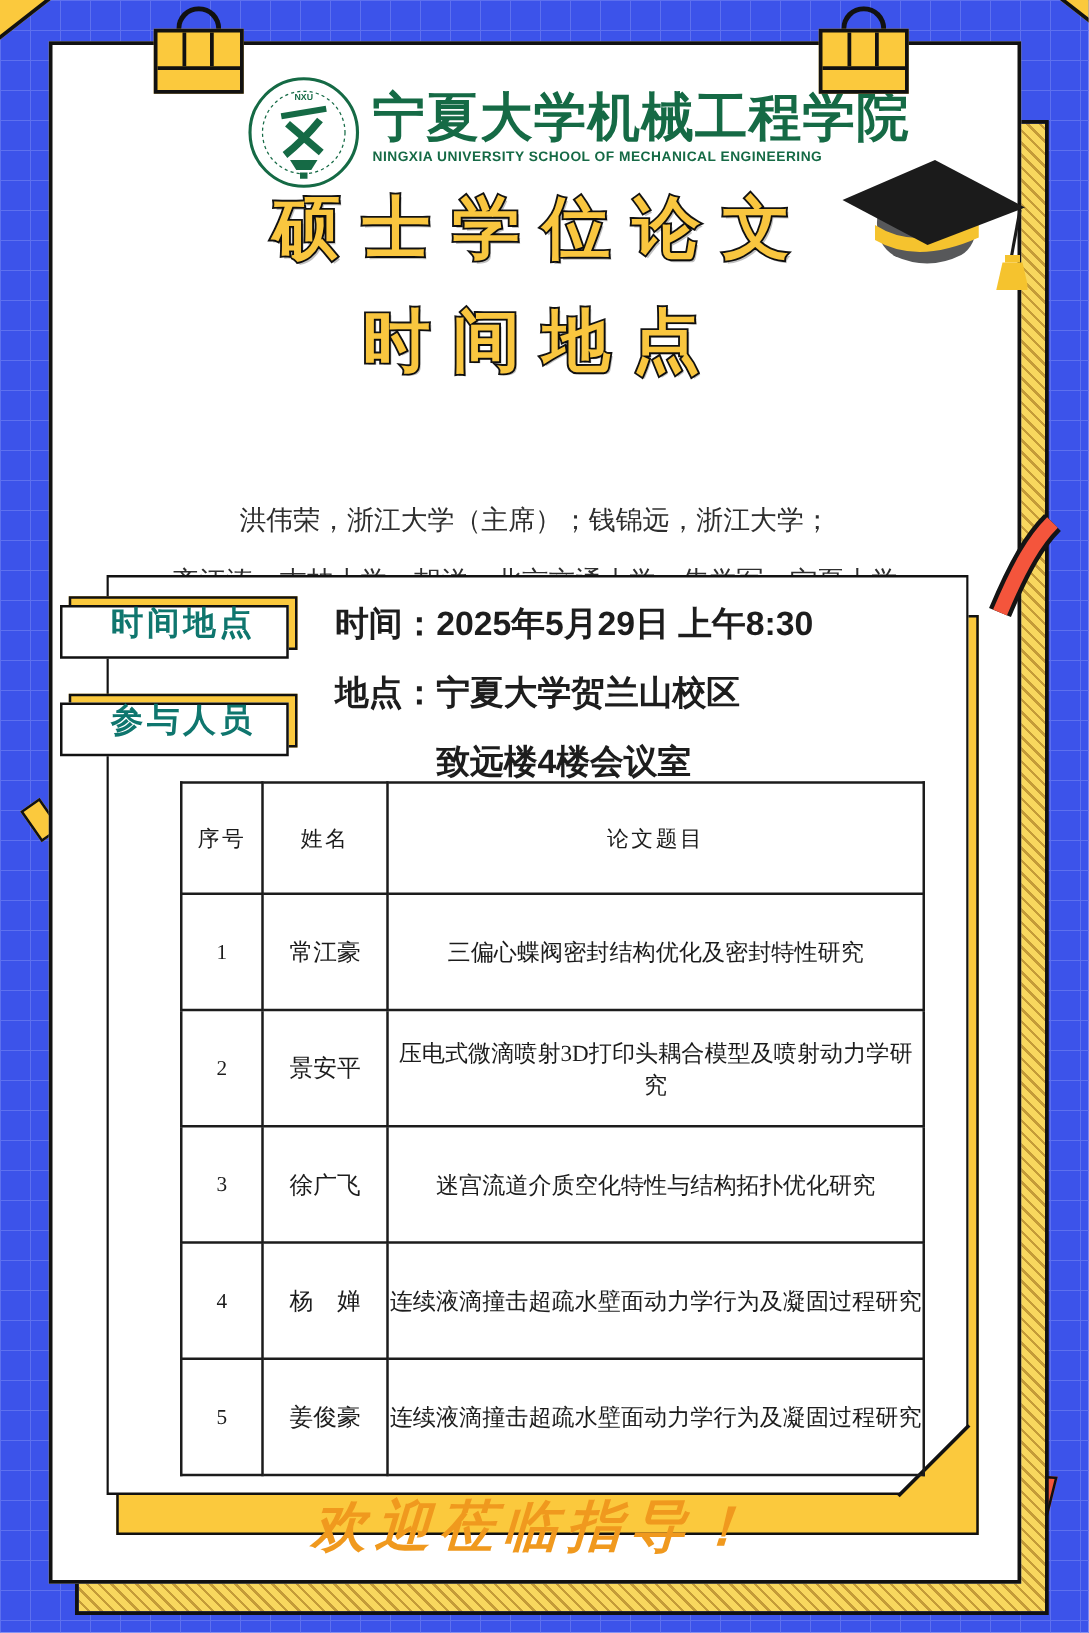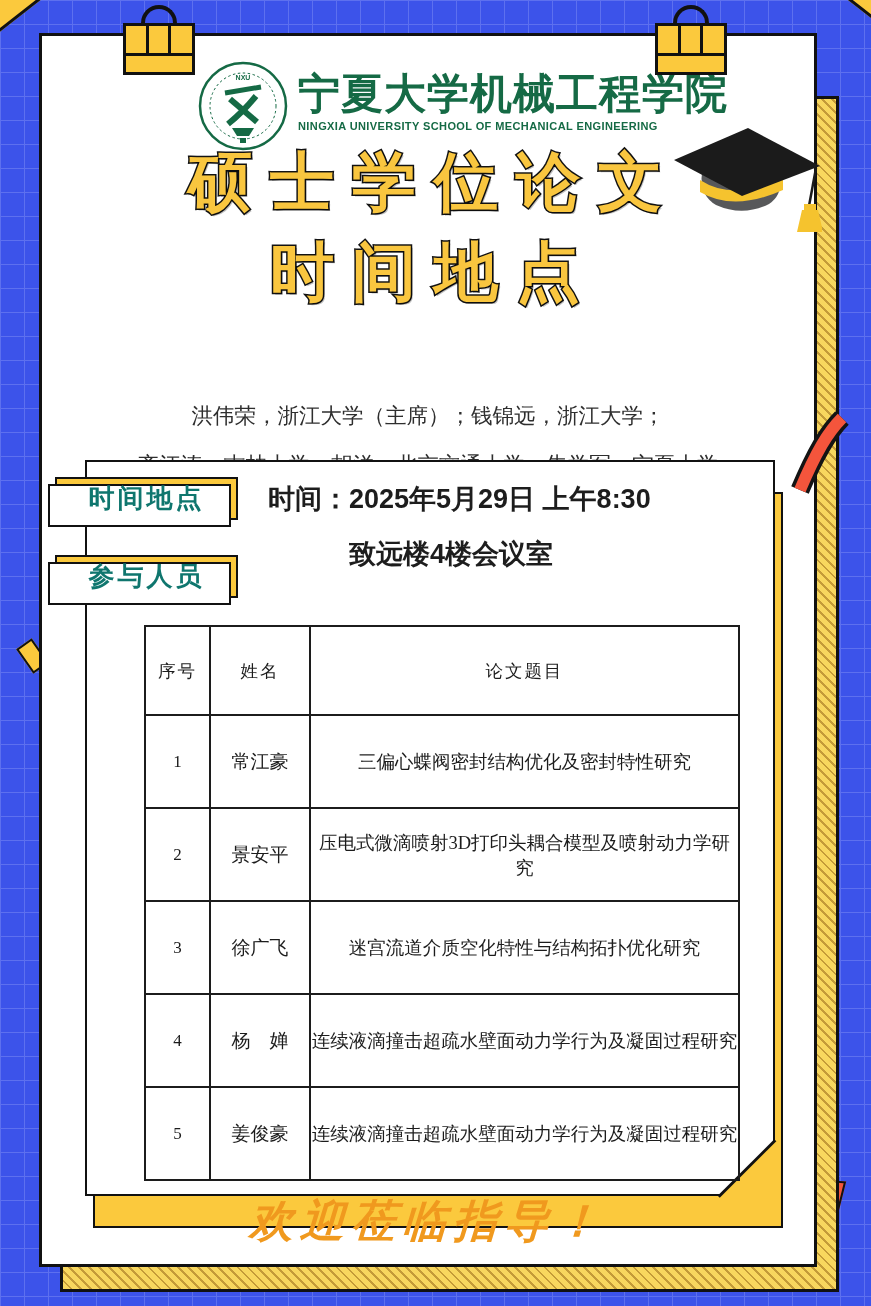--- a/index.html
+++ b/index.html
@@ -29,21 +29,21 @@
   
   .seal{position:absolute;left:197px;top:60px;width:92px;height:92px;z-index:4;}
   .org-cn{position:absolute;left:298px;top:66px;width:420px;font-size:42px;font-weight:900;
       color:#156a45;letter-spacing:1px;white-space:nowrap;font-family:"Liberation Serif",serif;}
   .org-en{position:absolute;left:298px;top:120px;width:420px;font-size:11px;font-weight:bold;
       color:#156a45;letter-spacing:0.4px;white-space:nowrap;}
   
   .cap{position:absolute;left:672px;top:116px;width:150px;height:120px;z-index:7;}
   
   .main-title{position:absolute;left:39px;top:138px;width:778px;text-align:center;z-index:3;}
-  .main-title div{font-size:64px;font-weight:900;line-height:90px;color:#f9c63f;
+  .main-title div{font-size:54px;font-weight:900;line-height:90px;color:#f9c63f;
       letter-spacing:18px;padding-left:12px;
       -webkit-text-stroke:3px #121212;paint-order:stroke fill;
       text-shadow:2px 2px 0 rgba(0,0,0,.25);font-family:"Liberation Serif",serif;}
   
   .committee-heading{position:absolute;left:94px;top:308px;font-size:42px;font-weight:900;color:#1c1c1c;
       background:linear-gradient(transparent 58%,#fbc93d 58%);padding:0 10px 4px 2px;letter-spacing:2px;}
   .committee-lines{position:absolute;left:39px;top:392px;width:778px;text-align:center;
       font-size:21.5px;color:#2e2e2e;font-weight:500;line-height:49px;}
   
   .panel-shadow{position:absolute;left:93px;top:492px;width:690px;height:736px;
@@ -156,20 +156,21 @@
 
   <div class="panel-shadow"></div>
   <div class="panel"></div>
   <div class="fold-line"></div>
 
   <div class="tag tag-1">时间地点</div>
   <div class="tag tag-2">参与人员</div>
 
   <div class="info">
     <div>时间：2025年5月29日 上午8:30</div>
+    <div>地点：宁夏大学贺兰山校区</div>
     <div class="indent">致远楼4楼会议室</div>
   </div>
 
   <table class="sched">
     <colgroup>
         <col style="width:65px">
         <col style="width:100px">
         <col style="width:429px">
       </colgroup>
     <thead>

